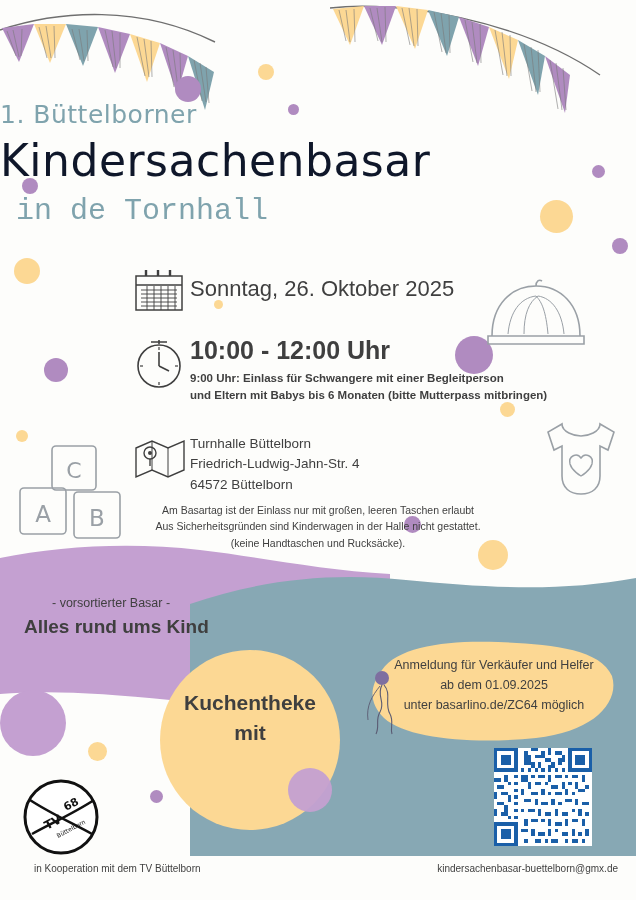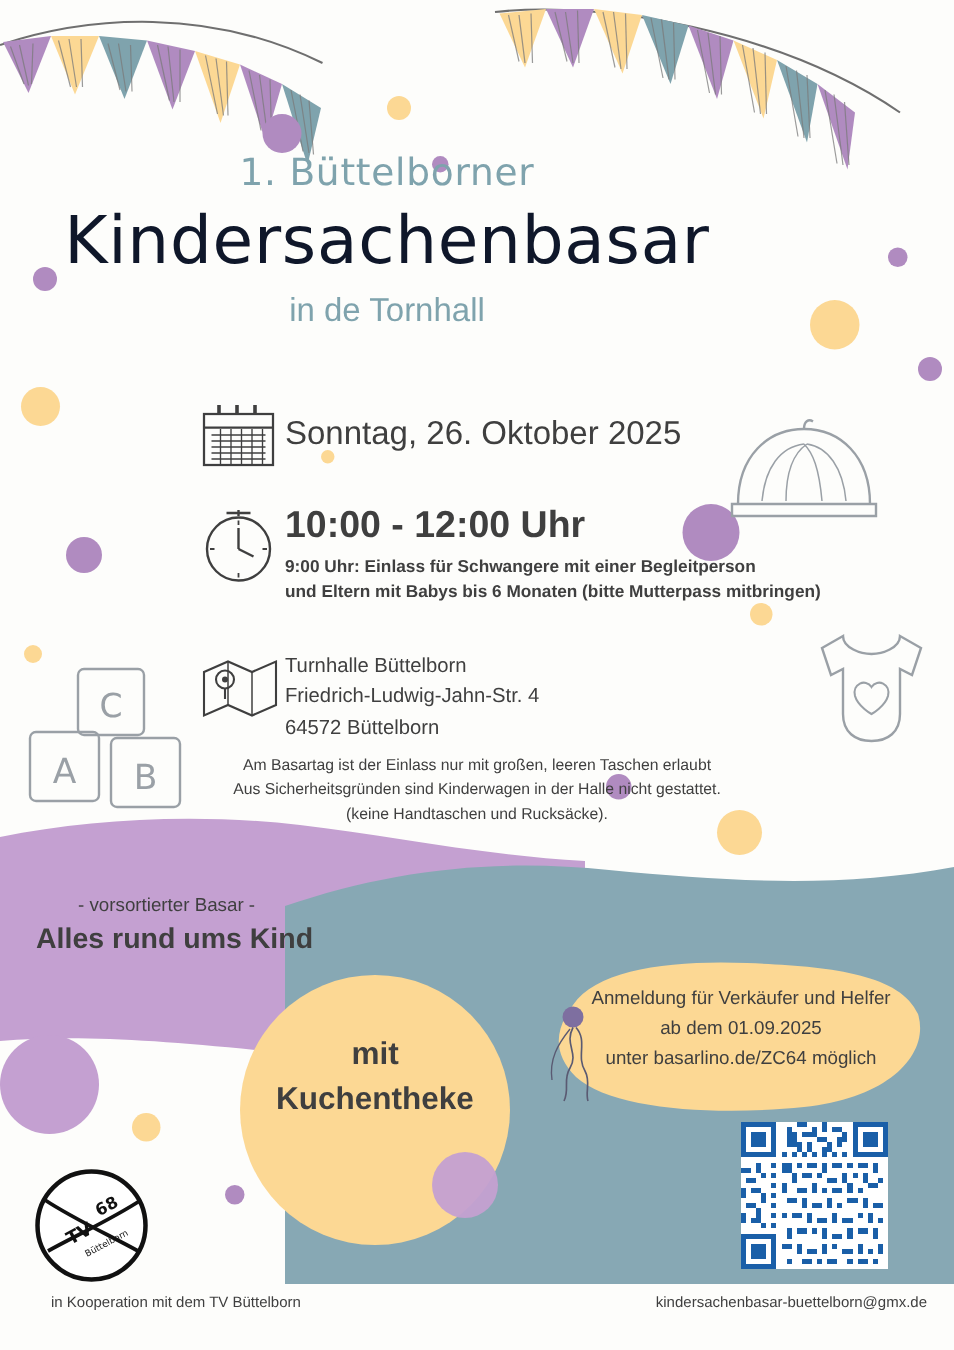--- a/index.html
+++ b/index.html
@@ -37,40 +37,40 @@
     width: 636px;
     height: 175px;
   }
 
   
   .title-wrap {
     position: absolute;
     left: 0;
     top: 100px;
     width: 516px;
-    text-align: center;
   }
   .title-small {
     font-family: "DejaVu Sans", sans-serif;
     font-size: 25px;
     color: #7fa3ad;
     letter-spacing: .5px;
   }
   .title-big {
     font-family: "DejaVu Sans", sans-serif;
     font-size: 44px;
     color: #0f172a;
     margin-top: 6px;
     letter-spacing: .5px;
   }
   .title-sub {
-    font-family: Liberation Sans, sans-serif;
-    font-size: 22px;
+    font-family: Liberation Mono, monospace;
+    font-size: 30px;
     color: #7fa3ad;
     margin-top: 8px;
+    padding-left: 16px;
   }
 
   
   .row {
     position: absolute;
     display: flex;
     align-items: flex-start;
   }
   .row .ico {
     width: 62px;
@@ -419,22 +419,22 @@
     <circle cx="24" cy="14" r="7" fill="#7e6fa0"></circle>
     <path d="M24,21 C18,32 28,38 22,48 C17,56 22,62 18,70" fill="none" stroke="#5a5a72" stroke-width="1.1"></path>
     <path d="M26,21 C34,30 26,40 32,50 C36,57 32,64 34,70" fill="none" stroke="#5a5a72" stroke-width="1.1"></path>
     <path d="M22,22 C14,32 8,42 10,56" fill="none" stroke="#5a5a72" stroke-width="0.9"></path>
   </svg>
 
   <div class="alles-title">Alles rund ums Kind</div>
   <div class="alles-sub">- vorsortierter Basar -</div>
 
   <div class="kuchen">
+    <div>Kuchentheke</div>
     <div>mit</div>
-    <div>Kuchentheke</div>
   </div>
 
   <div class="anmeld">
     <div>Anmeldung für Verkäufer und Helfer</div>
     <div>ab dem 01.09.2025</div>
     <div>unter basarlino.de/ZC64 möglich</div>
   </div>
 
   <svg class="qr" viewBox="0 0 29 29" shape-rendering="crispEdges">
     <rect width="29" height="29" fill="#ffffff"></rect>

